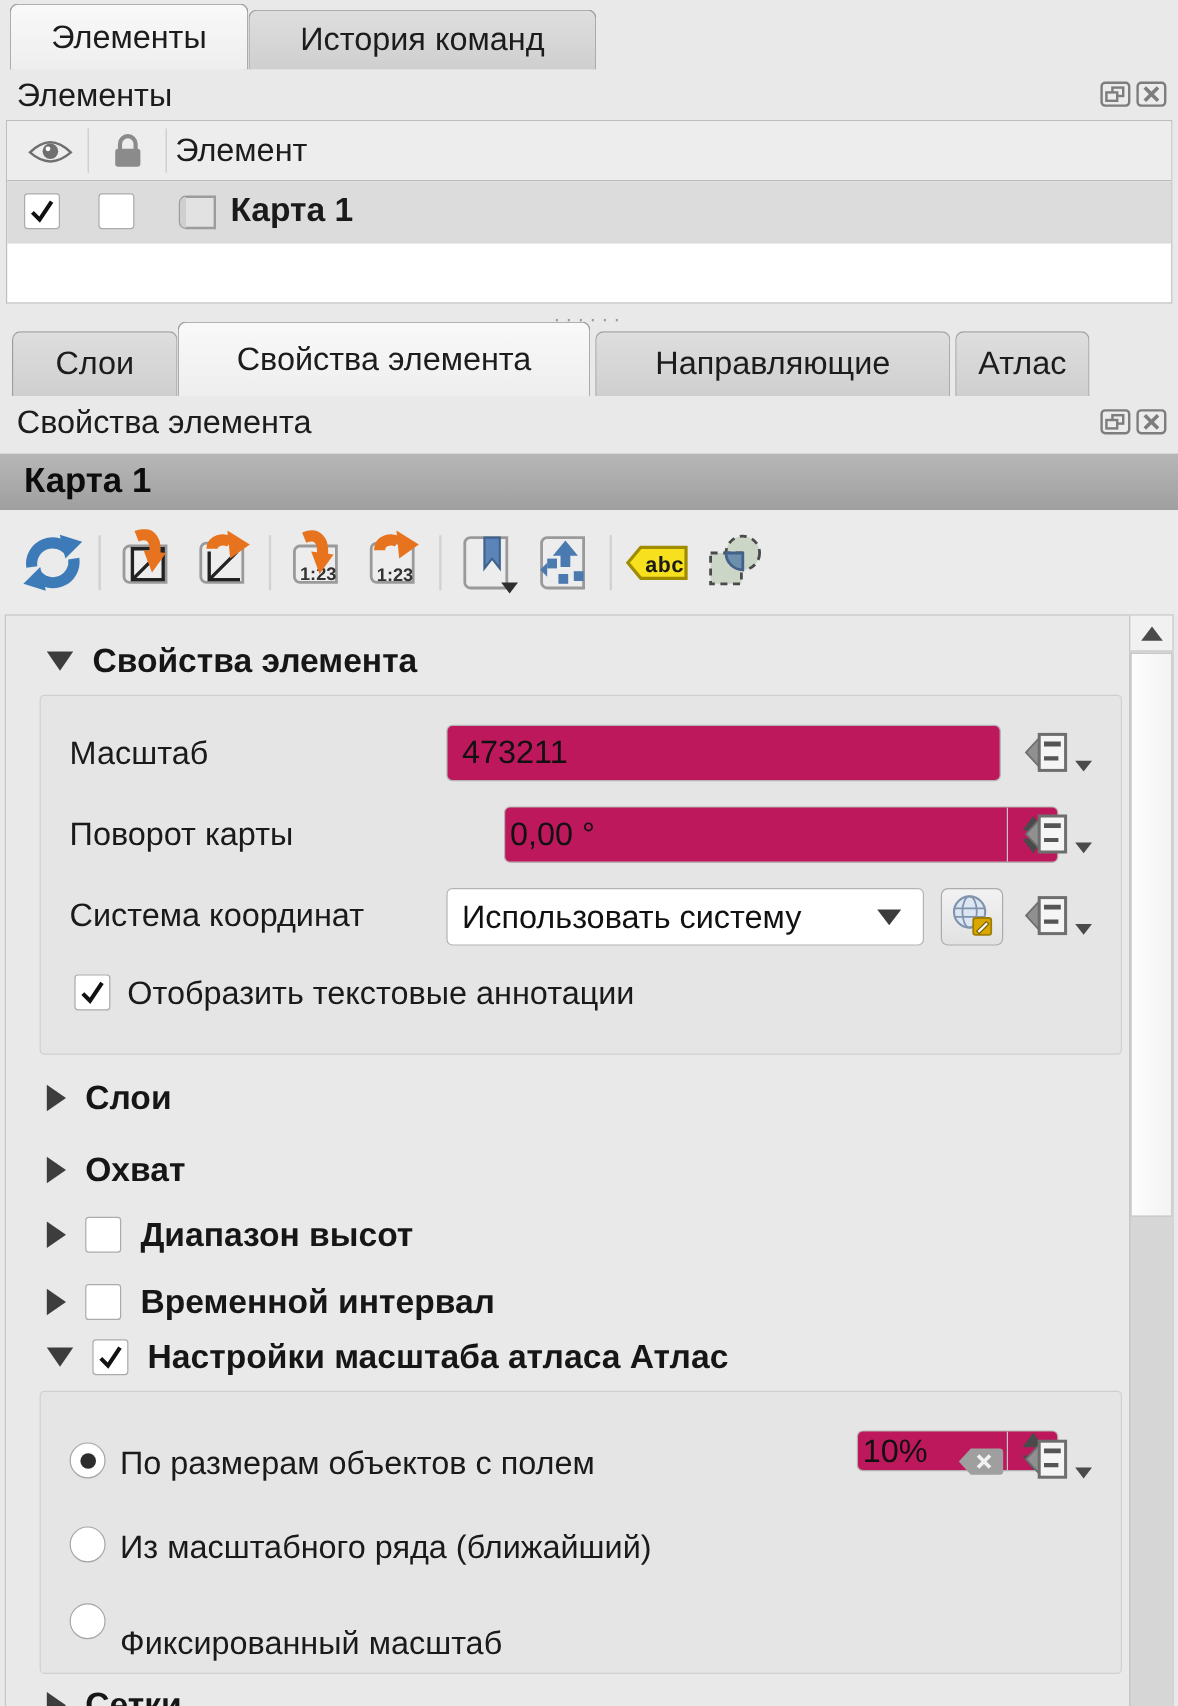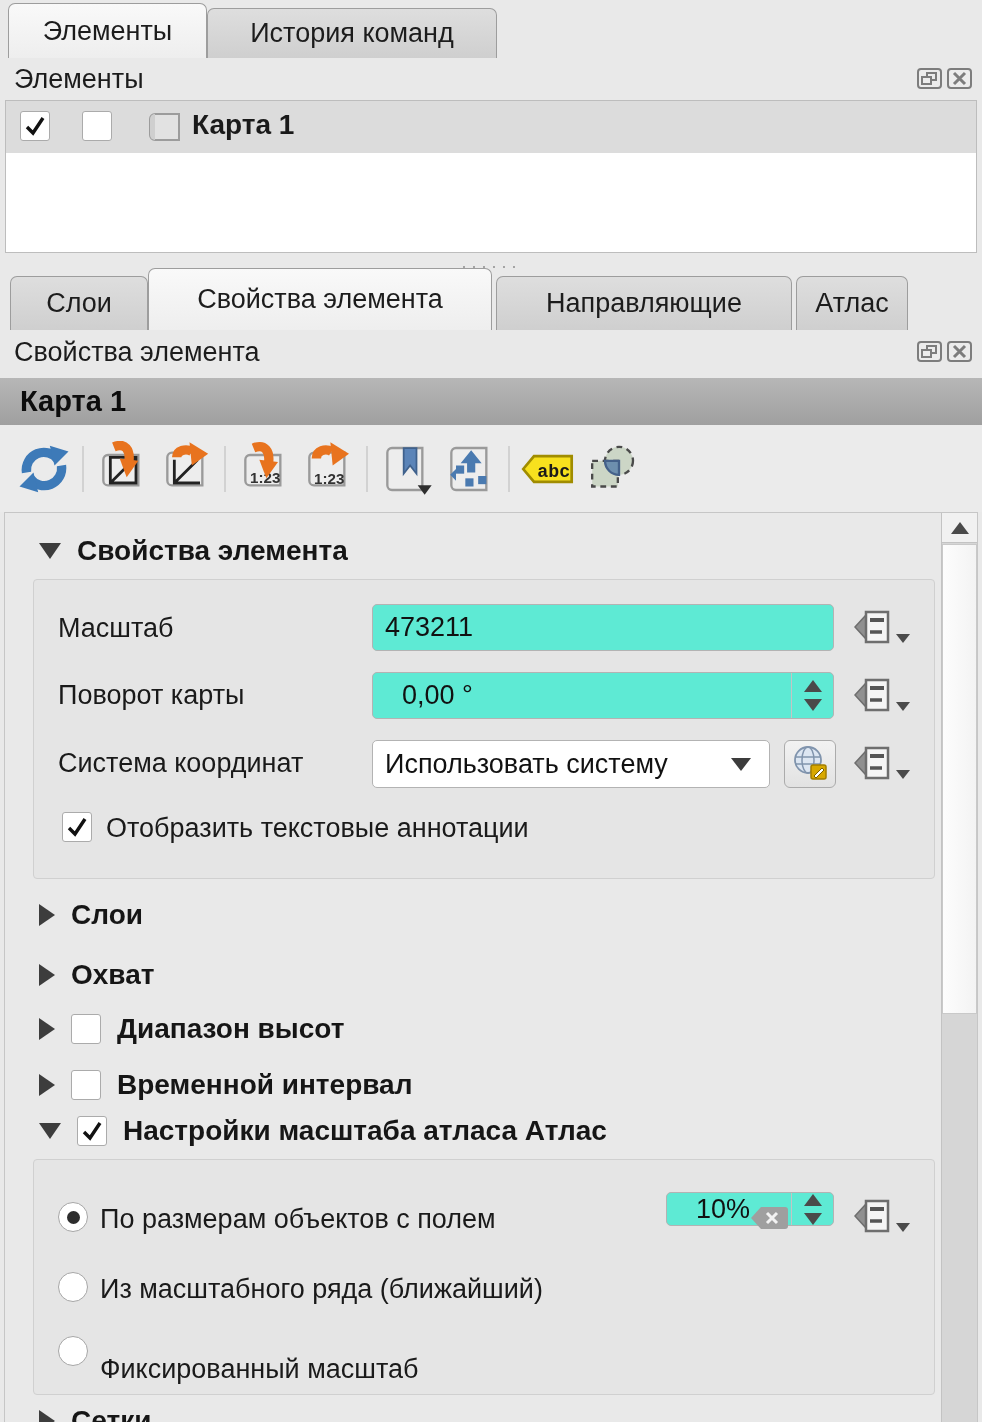--- a/index.html
+++ b/index.html
@@ -49,23 +49,23 @@
   .sb-thumb { position:absolute; left:0; top:31px; width:35px; height:470px;
               background:linear-gradient(to right,#fdfdfd,#f3f3f3); border:1px solid #c9c9c9; }
 
   .sect-head { position:absolute; display:flex; align-items:center; gap:16px; font-size:28px; font-weight:bold; color:#161616; }
   .tri-right { width:0; height:0; border-top:11px solid transparent; border-bottom:11px solid transparent; border-left:16px solid #3d3d3d; }
   .tri-down  { width:0; height:0; border-left:11px solid transparent; border-right:11px solid transparent; border-top:16px solid #3d3d3d; }
 
   .gbox { position:absolute; background:#e5e5e5; border:1px solid #d0d0d0; border-radius:4px; }
 
   .flabel { position:absolute; font-size:27px; color:#1a1a1a; }
-  .tinput { position:absolute; background:#5eead4; border:1.5px solid #b3b3b3; border-radius:5px;
+  .tinput { position:absolute; background:#be185d; border:1.5px solid #b3b3b3; border-radius:5px;
             display:flex; align-items:center; font-size:27px; padding-left:12px; color:#111; }
-  .spinwrap { padding-left:29px; }
+  .spinwrap { padding-left:4px;margin-left:48px; }
   .spinbtns { position:absolute; right:0; top:0; bottom:0; width:42px; border-left:1px solid #c4c4c4;
               display:flex; flex-direction:column; align-items:center; justify-content:center; gap:7px; }
   .sp-up   { width:0; height:0; border-left:9px solid transparent; border-right:9px solid transparent; border-bottom:12px solid #4a4a4a; }
   .sp-down { width:0; height:0; border-left:9px solid transparent; border-right:9px solid transparent; border-top:12px solid #4a4a4a; }
 
   .combo { position:absolute; background:#ffffff; border:1.5px solid #b3b3b3; border-radius:5px;
            display:flex; align-items:center; font-size:27px; padding:0 18px 0 12px; color:#111; justify-content:space-between; }
   .combo-arrow { width:0; height:0; border-left:10px solid transparent; border-right:10px solid transparent; border-top:13px solid #3c3c3c; }
 
   .sqbtn { position:absolute; background:linear-gradient(#f2f2f2,#e2e2e2); border:1px solid #ababab; border-radius:6px;
@@ -100,20 +100,38 @@
   </span>
   <span class="dockbtn" style="left:946px;top:8px;">
     <svg width="27" height="25" viewBox="0 0 27 25">
       <rect x="2" y="3" width="23" height="19" rx="3" fill="#ececec" stroke="#7d7d7d" stroke-width="2"></rect>
       <path d="M8 7 L19 18 M19 7 L8 18" stroke="#7d7d7d" stroke-width="3"></path>
     </svg>
   </span>
 </div>
 
 <div class="items-table">
+  <div class="th-row">
+    <span class="abs" style="left:16px;top:13px;">
+      <svg width="40" height="26" viewBox="0 0 40 26">
+        <path d="M3 13 Q20 -4 37 13 Q20 28 3 13 Z" fill="none" stroke="#6f6f6f" stroke-width="2"></path>
+        <circle cx="20" cy="12" r="6.5" fill="#6f6f6f"></circle>
+        <circle cx="18" cy="10" r="2" fill="#ffffff"></circle>
+      </svg>
+    </span>
+    <span class="abs" style="left:86px;top:9px;">
+      <svg width="28" height="32" viewBox="0 0 28 32">
+        <path d="M8 15 v-5 a6.5 6.5 0 0 1 13 0 v5" fill="none" stroke="#8b8b8b" stroke-width="3.5"></path>
+        <rect x="4" y="14" width="21" height="15" rx="2.5" fill="#8b8b8b"></rect>
+      </svg>
+    </span>
+    <span class="abs titlebar-text" style="left:140px;top:9px;">Элемент</span>
+    <span class="th-sep" style="left:67px;"></span>
+    <span class="th-sep" style="left:132px;"></span>
+  </div>
   <div class="item-row">
     <span class="cb abs" style="left:14px;top:10px;">
       <svg width="24" height="24" viewBox="0 0 24 24">
           <polyline points="4,13 10,19 20,4" fill="none" stroke="#111" stroke-width="3.4"></polyline>
         </svg>
     </span>
     <span class="cb abs" style="left:76px;top:10px;"></span>
     <span class="abs" style="left:140px;top:10px;">
       <svg width="36" height="32" viewBox="0 0 36 32">
         <path d="M9 3 h24 v26 h-24 a5 5 0 0 1 -5 -5 v-16 a5 5 0 0 1 5 -5 z" fill="#e2e2e2" stroke="#9c9c9c" stroke-width="2"></path>

